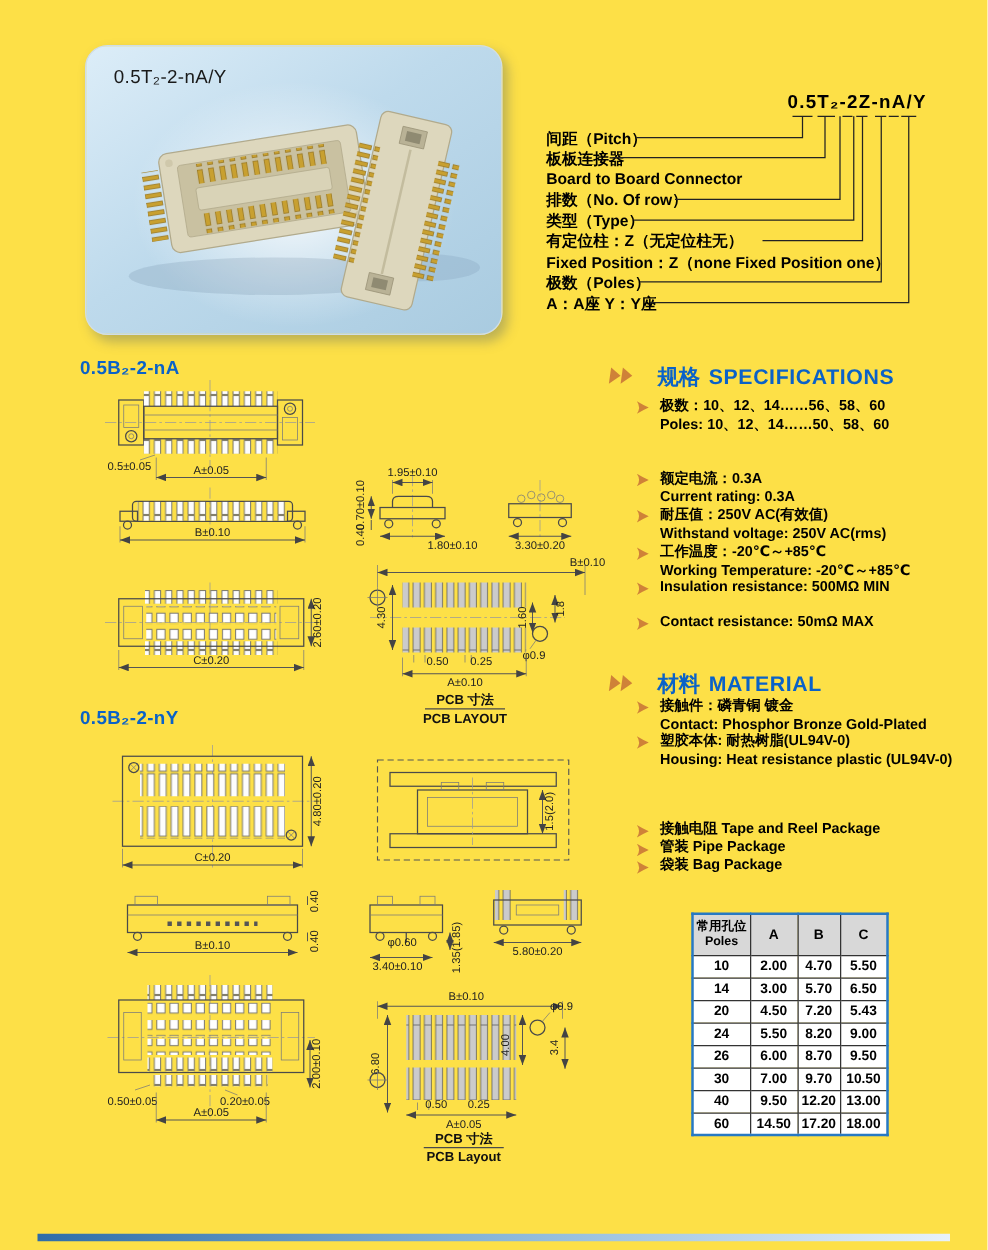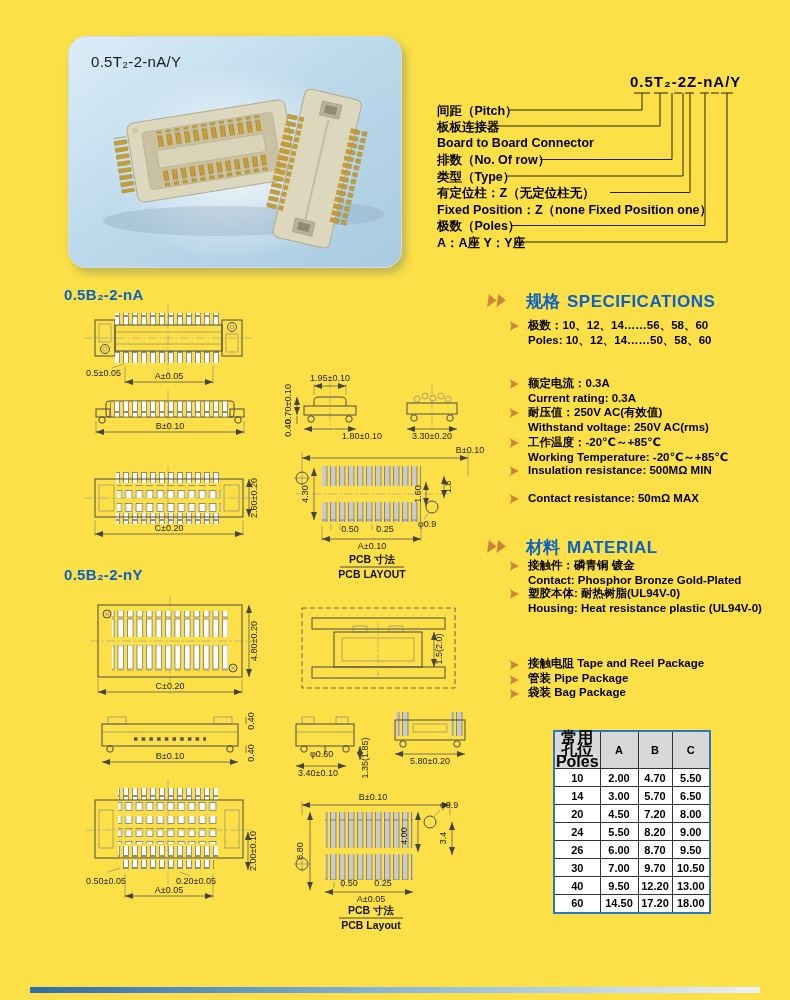--- a/index.html
+++ b/index.html
@@ -518,21 +518,21 @@
 
   <table class="ptable">
     <colgroup>
         <col class="c0">
         <col class="c1">
         <col class="c2">
         <col class="c3">
       </colgroup>
     <tbody>
       <tr>
-        <th style="font-size:16px;">
+        <th style="font-size:10px;">
           <span>常用孔位</span><br>
           <span>Poles</span>
         </th>
         <th>A</th>
         <th>B</th>
         <th>C</th>
       </tr>
       <tr>
           <td>10</td>
           <td>2.00</td>
@@ -542,21 +542,21 @@
       <tr>
           <td>14</td>
           <td>3.00</td>
           <td>5.70</td>
           <td>6.50</td>
         </tr>
       <tr>
           <td>20</td>
           <td>4.50</td>
           <td>7.20</td>
-          <td>8.00</td>
+          <td>5.43</td>
         </tr>
       <tr>
           <td>24</td>
           <td>5.50</td>
           <td>8.20</td>
           <td>9.00</td>
         </tr>
       <tr>
           <td>26</td>
           <td>6.00</td>

